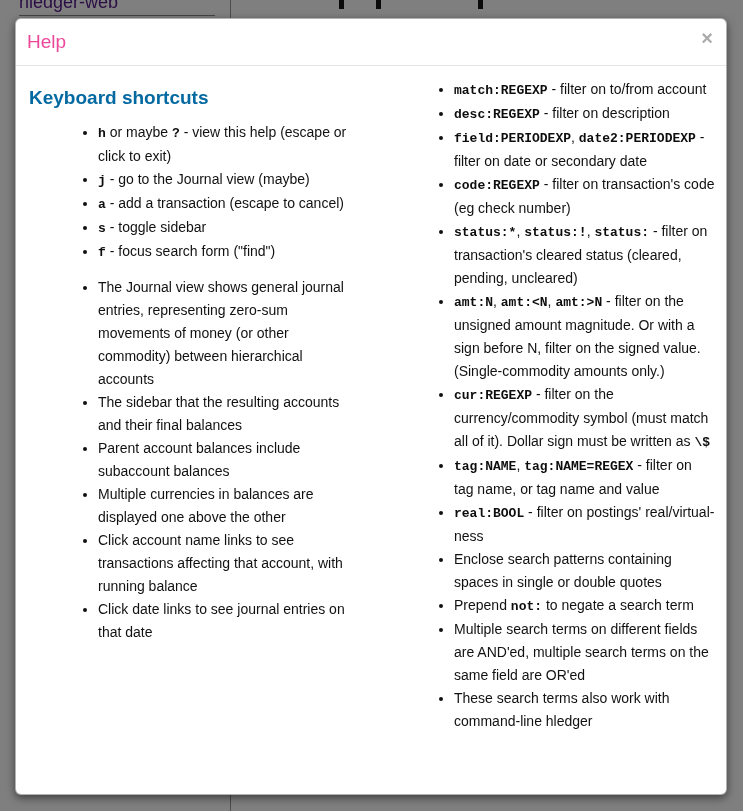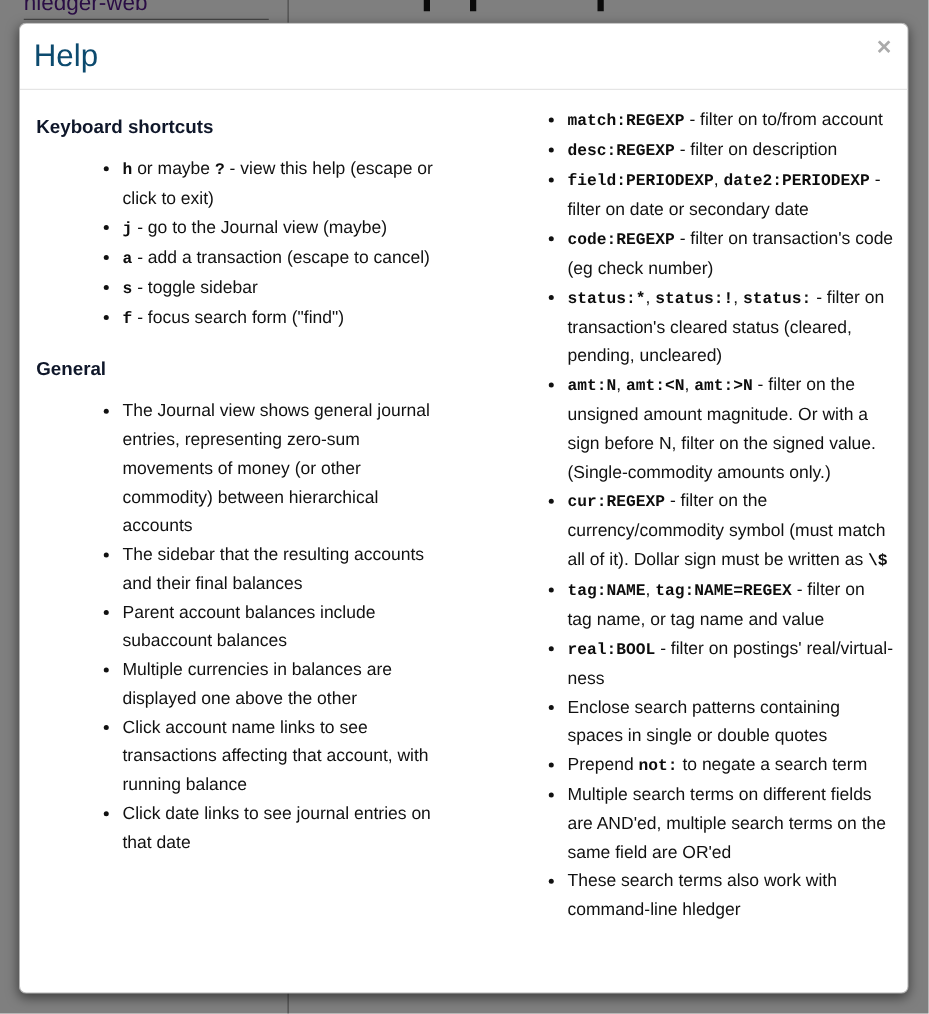--- a/index.html
+++ b/index.html
@@ -31,31 +31,31 @@
   .backdrop{position:absolute;inset:0;background:rgba(0,0,0,0.5);z-index:1;}
   
   .modal{
     position:absolute;left:15px;top:18px;width:712px;height:777px;
     box-sizing:border-box;background:#ffffff;
     border:1px solid rgba(0,0,0,0.3);border-radius:6px;
     box-shadow:0 3px 9px rgba(0,0,0,0.5);
     z-index:2;overflow:hidden;
   }
   .modal-header{position:relative;padding:13px 14px 12px 11px;border-bottom:1px solid var(--divider);}
-  .modal-title{margin:0;font-size:25px;font-weight:400;line-height:1.08;color:#0c4a6e;}
+  .modal-title{margin:0;font-size:19px;font-weight:400;line-height:1.08;color:#ec4899;}
   .close-btn{
     position:absolute;top:9px;right:13px;
     background:none;border:none;padding:0;cursor:pointer;
     font-size:20px;font-weight:bold;color:var(--close);line-height:1;
     font-family:"Liberation Sans", sans-serif;
   }
   .modal-body{display:flex;gap:24px;padding:0 11px 20px 11px;}
   .col{flex:1;min-width:0;}
   .col h3{
-    font-size:15px;font-weight:bold;color:#0f172a;
+    font-size:19px;font-weight:bold;color:#0369a1;
     margin:21px 0 0 2px;line-height:1.2;
   }
   .col ul{margin:12px 0 0 0;padding-left:39px;list-style:disc;}
   .col li{font-size:14px;line-height:23px;color:var(--text);margin-left:32px;}
   .col code{
     font-family:"Liberation Mono","DejaVu Sans Mono",monospace;
     font-weight:bold;font-size:13px;color:#0d0d0d;
   }
 </style>
 </head>
@@ -79,21 +79,20 @@
   <div class="modal-body">
     <div class="col" id="col-left">
         <h3>Keyboard shortcuts</h3>
         <ul>
           <li><code>h</code><span> or maybe </span><code>?</code><span> - view this help (escape or click to exit)</span></li>
           <li><code>j</code><span> - go to the Journal view (maybe)</span></li>
           <li><code>a</code><span> - add a transaction (escape to cancel)</span></li>
           <li><code>s</code><span> - toggle sidebar</span></li>
           <li><code>f</code><span> - focus search form ("find")</span></li>
         </ul>
-        <h3>General</h3>
         <ul>
           <li><span>The Journal view shows general journal entries, representing zero-sum movements of money (or other commodity) between hierarchical accounts</span></li>
           <li><span>The sidebar that the resulting accounts and their final balances</span></li>
           <li><span>Parent account balances include subaccount balances</span></li>
           <li><span>Multiple currencies in balances are displayed one above the other</span></li>
           <li><span>Click account name links to see transactions affecting that account, with running balance</span></li>
           <li><span>Click date links to see journal entries on that date</span></li>
         </ul>
       </div>
     <div class="col" id="col-right">

